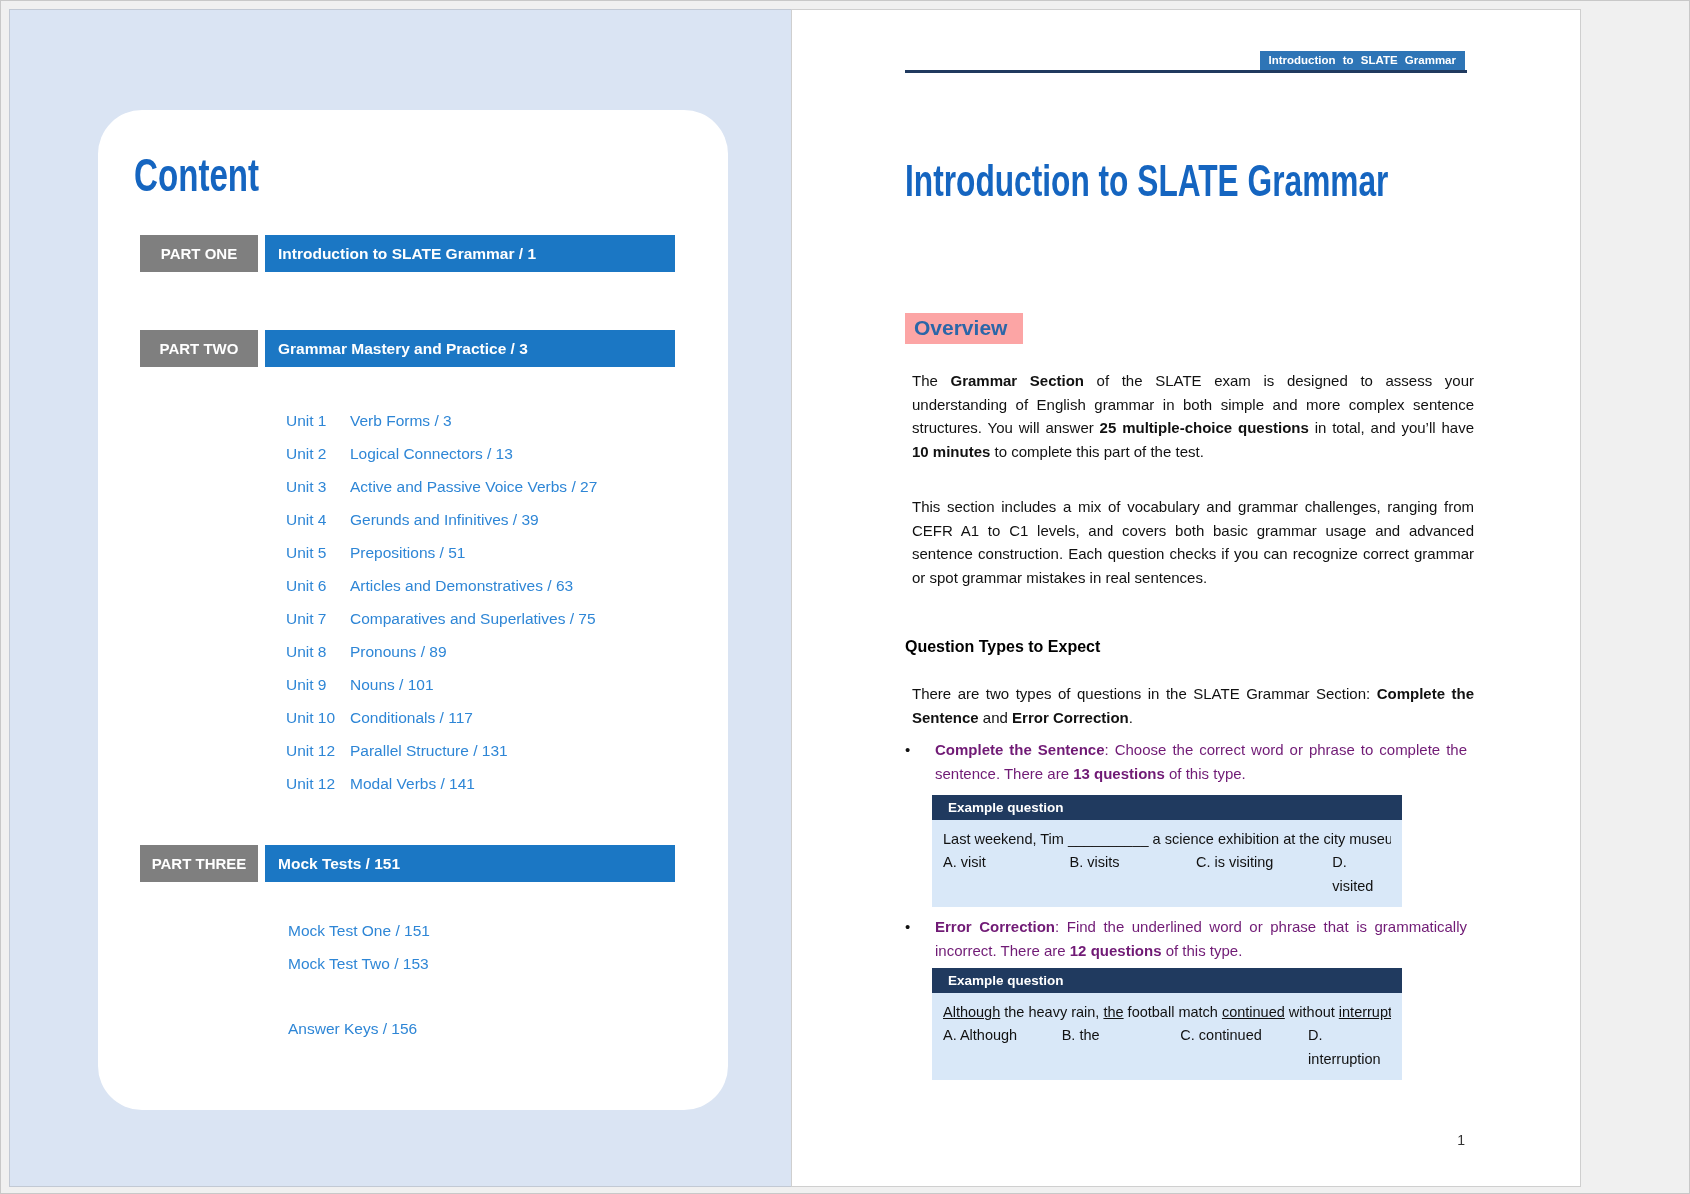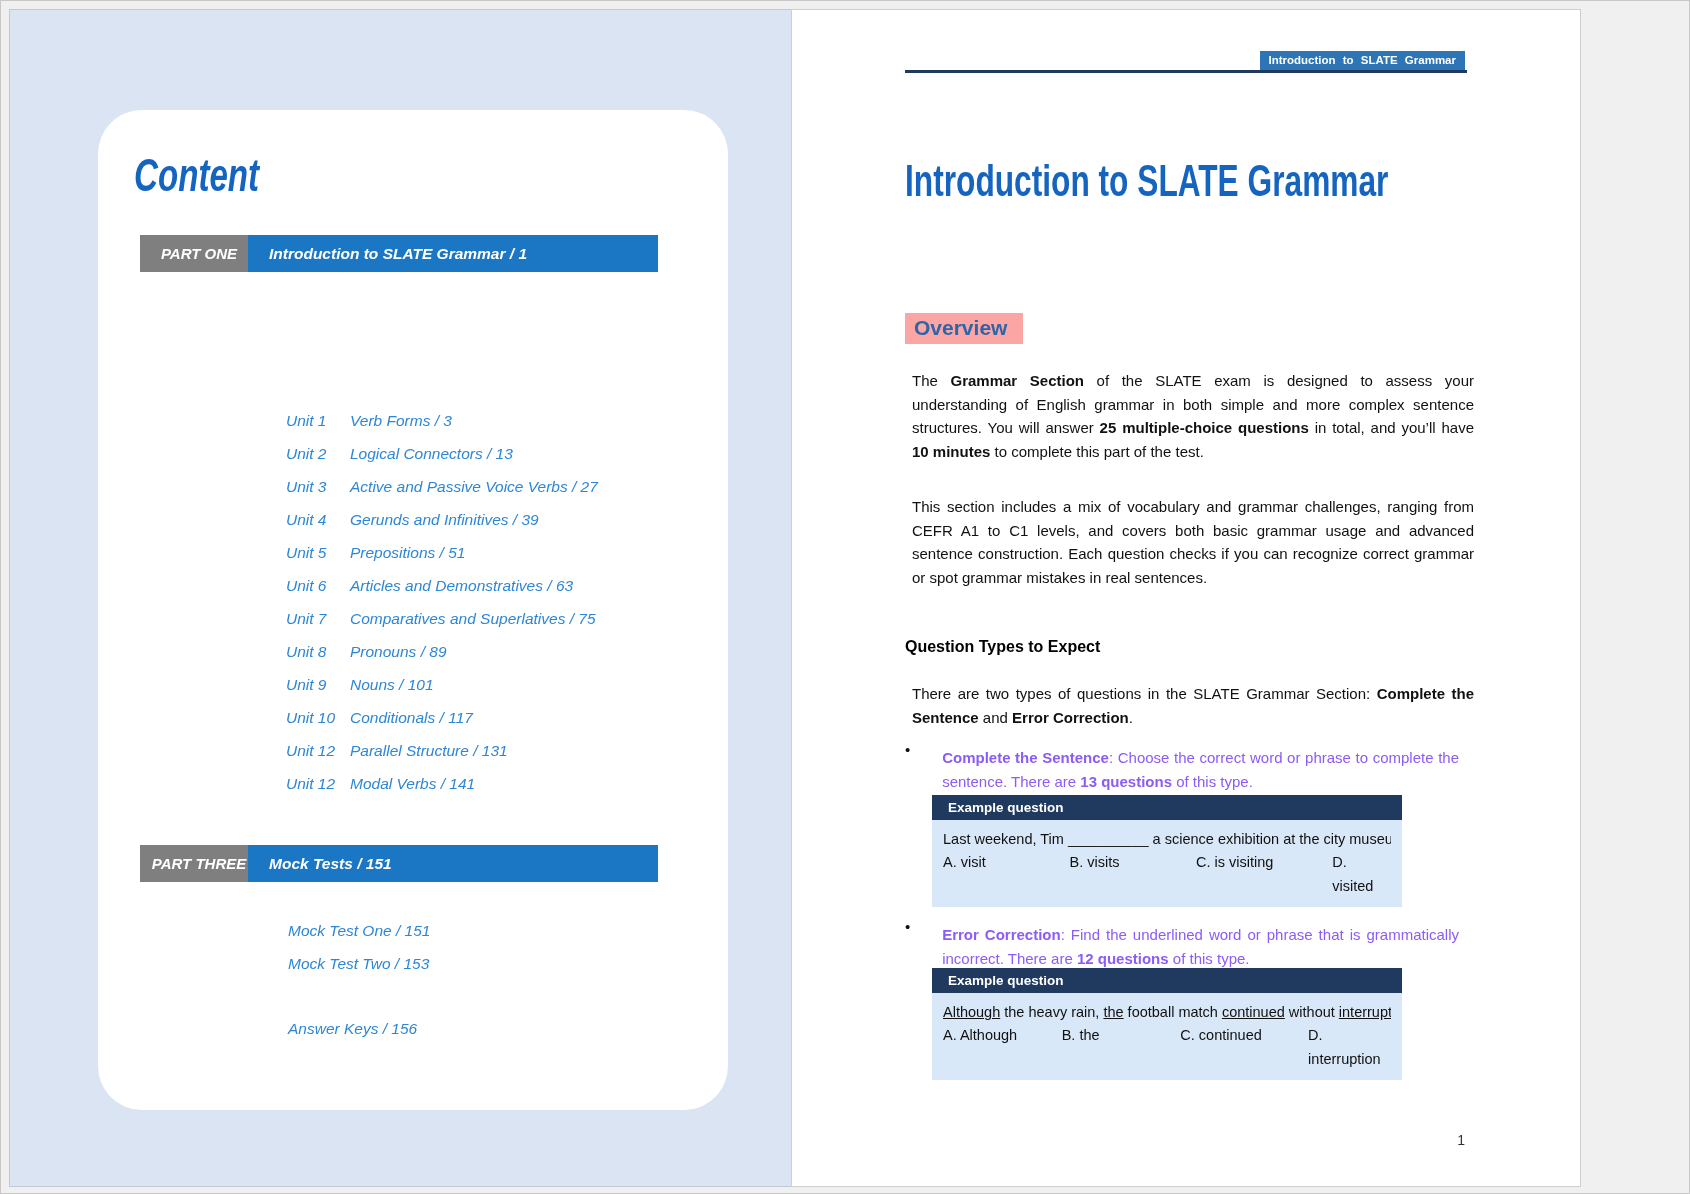--- a/index.html
+++ b/index.html
@@ -2,36 +2,36 @@
 <html><head>
 <meta charset="utf-8">
 <style>
   html,body { margin:0; padding:0; background:#ffffff; }
   .canvas {
     position:relative; width:1690px; height:1194px;
     background:#f0f0f0; border:1px solid #c8c8c8; box-sizing:border-box;
     font-family:"Liberation Sans", sans-serif; overflow:hidden;
   }
   .page { position:absolute; top:8px; height:1178px; box-sizing:border-box; }
-  .page-left  { left:8px;   width:900px; background:#dae4f3; border:1px solid #c2c9d4;font-style:italic; }
+  .page-left  { left:8px;   width:900px; background:#dae4f3; border:1px solid #c2c9d4; }
   .page-right { left:790px; width:790px; background:#ffffff; border:1px solid #cfcfcf; }
 
   
   .toc-card { position:absolute; left:88px; top:100px; width:630px; height:1000px;
               background:#ffffff; border-radius:44px; }
   .toc-title { position:absolute; left:36px; top:38px; margin:0;
                font-size:46px; font-weight:bold; color:#1565c0;
                transform:scaleX(0.72); transform-origin:left top; white-space:nowrap; }
   .part-row { position:absolute; left:0; width:100%; height:37px; }
   .part-chip { position:absolute; left:42px; width:118px; height:37px; background:#7f7f7f;
                color:#fff; font-weight:bold; font-size:15px;
                display:flex; align-items:center; justify-content:center; }
-  .part-bar  { position:absolute; left:150px; width:410px; height:37px; background:#1b77c4;
+  .part-bar  { position:absolute; left:167px; width:410px; height:37px; background:#1b77c4;
                color:#fff; font-weight:bold; font-size:15.5px;
-               display:flex; align-items:center; padding-left:21px; box-sizing:border-box;
+               display:flex; align-items:center; padding-left:13px; box-sizing:border-box;
                cursor:pointer; }
   .unit-list { position:absolute; left:188px; top:294px; }
   .unit-row  { height:33px; display:flex; align-items:center; font-size:15.5px;
                color:#2e86d6; cursor:pointer; }
   .unit-no   { width:64px; }
   .mock-link { position:absolute; left:190px; font-size:15.5px; color:#2e86d6; cursor:pointer; }
 
   
   .rh-rule  { position:absolute; left:113px; top:60px; width:562px; height:3px; background:#203a5f; }
   .rh-badge { position:absolute; right:115px; top:41px; height:19px; line-height:19px;
@@ -42,22 +42,22 @@
                  transform:scaleX(0.72); transform-origin:left top; white-space:nowrap; }
   .overview-chip { position:absolute; left:113px; top:303px; background:#fca5a5;
                    color:#2b66a8; font-size:21px; font-weight:bold;
                    padding:3px 16px 4px 9px; }
   .para { position:absolute; left:113px; width:562px; margin:7px;
           font-size:15px; line-height:23.5px; color:#111; text-align:justify; }
   .subheading { position:absolute; left:113px; top:628px; margin:0;
                 font-size:16px; font-weight:bold; color:#000000; }
   .bullet { position:absolute; left:113px; width:562px; display:flex; }
   .bullet-dot { width:30px; font-size:15px; line-height:23.5px; color:#111; }
-  .bullet-text { margin:8px; width:532px; font-size:15px; line-height:23.5px;
-                 text-align:justify; color:#8b5cf6; }
+  .bullet-text { margin:0; width:532px; font-size:15px; line-height:23.5px;
+                 text-align:justify; color:#701a75; }
   .example-box { position:absolute; left:140px; width:470px; }
   .ex-header { height:25px; background:#203a5f; color:#fff; font-size:13.5px; font-weight:bold;
                display:flex; align-items:center; padding-left:16px; }
   .ex-body { background:#d9e8f8; padding:8px 11px 9px; }
   .ex-question { font-size:14.5px; line-height:22px; color:#111;
                  white-space:nowrap; overflow:hidden; }
   .ex-options { display:flex; font-size:14.5px; line-height:24px; color:#111;gap:24px; }
   .ex-options .opt1 { width:104px; } .ex-options .opt2 { width:104px; }
   .ex-options .opt3 { width:114px; }
   .page-number { position:absolute; right:115px; top:1122px; font-size:14px; color:#333; }
@@ -73,20 +73,24 @@
   <section class="page page-left">
     <div class="toc-card">
 
       <h1 class="toc-title">Content</h1>
 
       <div class="part-row" style="top:125px;">
         <span class="part-chip">PART ONE</span>
         <span class="part-bar">Introduction to SLATE Grammar / 1</span>
       </div>
 
+      <div class="part-row" style="top:220px;">
+        <span class="part-chip">PART TWO</span>
+        <span class="part-bar">Grammar Mastery and Practice / 3</span>
+      </div>
 
       <div class="unit-list">
         <div class="unit-row">
           <span class="unit-no">Unit 1</span>
           <span class="unit-title">Verb Forms / 3</span>
         </div>
         <div class="unit-row">
           <span class="unit-no">Unit 2</span>
           <span class="unit-title">Logical Connectors / 13</span>
         </div>

